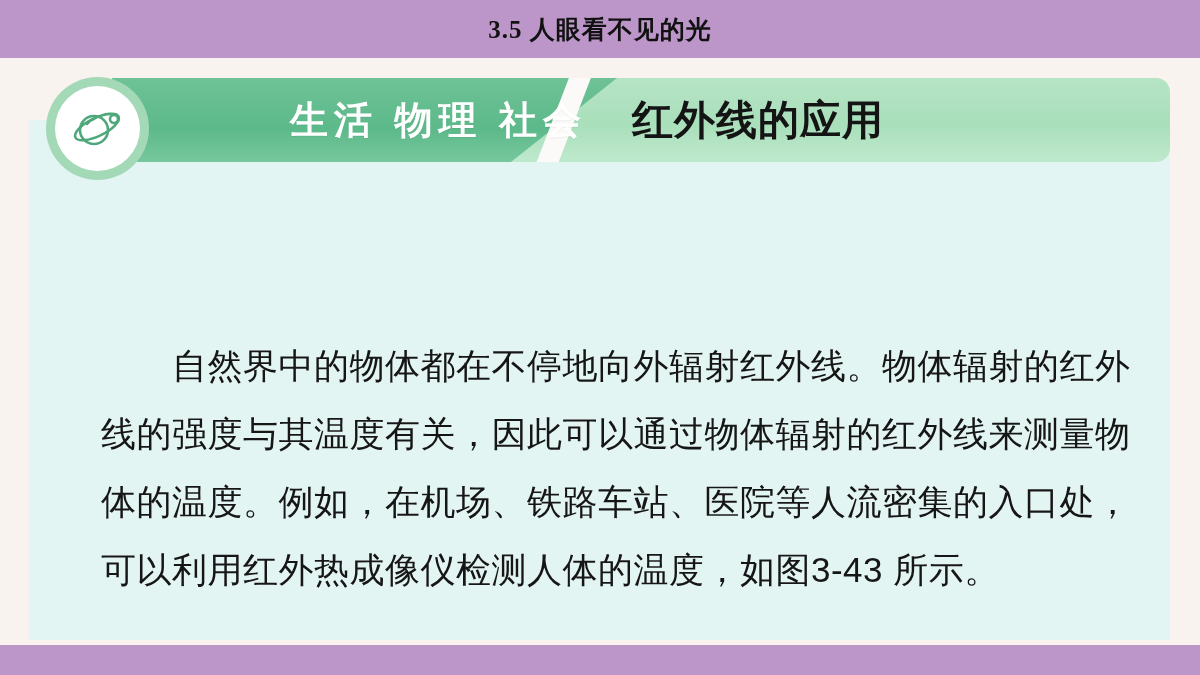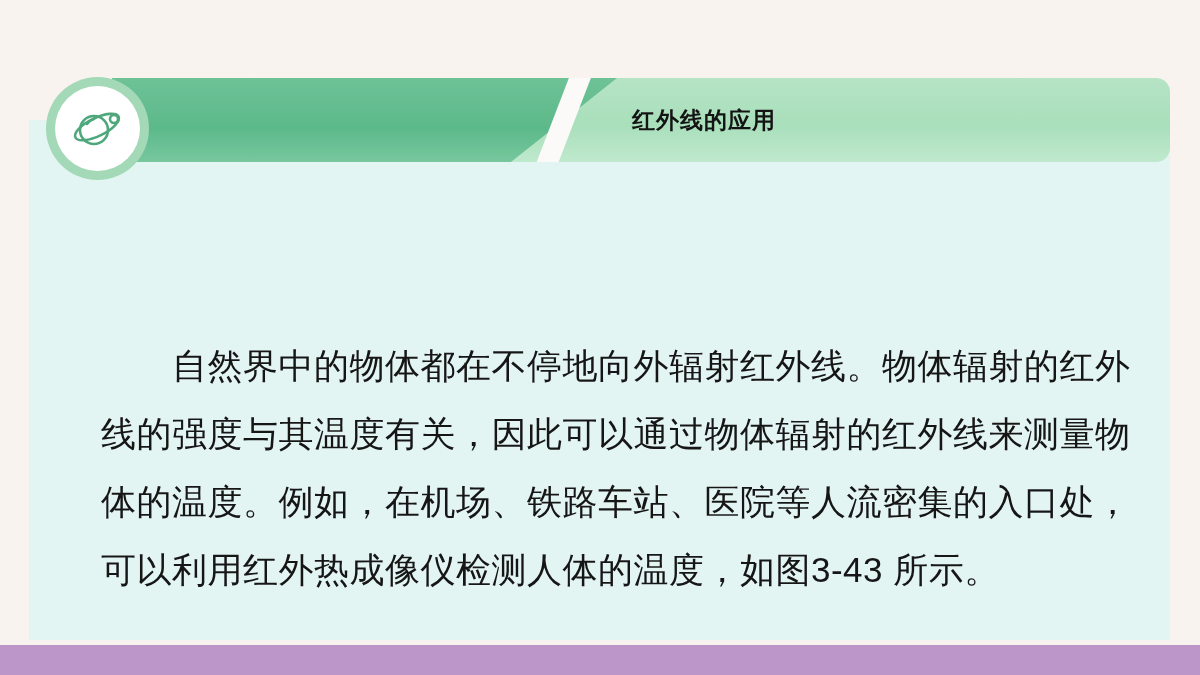--- a/index.html
+++ b/index.html
@@ -107,21 +107,21 @@
     text-shadow: 0 1px 0 rgba(0,0,0,0.05);
   }
   .banner-right-label {
     position: absolute;
     left: 520px;
     top: 0;
     height: 84px;
     display: flex;
     align-items: center;
     font-family: "Liberation Sans", sans-serif;
-    font-size: 23px;
+    font-size: 41px;
     font-weight: bold;
     color: #141414;
     letter-spacing: 1px;
     white-space: nowrap;
   }
 
   
   .badge {
     position: absolute;
     left: 46px;
@@ -158,28 +158,32 @@
     color: #161616;
     letter-spacing: 0.5px;
     white-space: pre-wrap;
   }
 </style>
 </head>
 <body>
 
 <div class="slide">
 
+  <div class="title-bar">
+    <div class="title-text">3.5 人眼看不见的光</div>
+  </div>
 
   <div class="content-panel">
     <div class="body-text">　　自然界中的物体都在不停地向外辐射红外线。物体辐射的红外线的强度与其温度有关，因此可以通过物体辐射的红外线来测量物体的温度。例如，在机场、铁路车站、医院等人流密集的入口处，可以利用红外热成像仪检测人体的温度，如图3-43 所示。</div>
   </div>
 
   <div class="banner">
     <div class="banner-left"></div>
     <div class="banner-divider"></div>
+    <div class="banner-left-label">生活 物理 社会</div>
     <div class="banner-right-label">红外线的应用</div>
   </div>
 
   <div class="badge">
     <div class="badge-inner">
       <span>
         <svg width="64" height="64" viewBox="0 0 64 64" fill="none" stroke="#4fa87c" stroke-width="2.6" stroke-linecap="round" stroke-linejoin="round">
           <circle cx="28" cy="33" r="14"></circle>
           <ellipse cx="31" cy="30" rx="24" ry="9" transform="rotate(-26 31 30)"></ellipse>
           <circle cx="48" cy="22" r="4"></circle>

